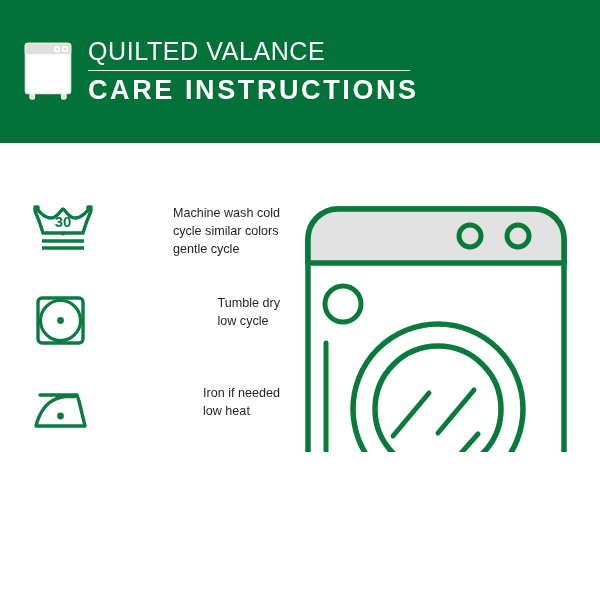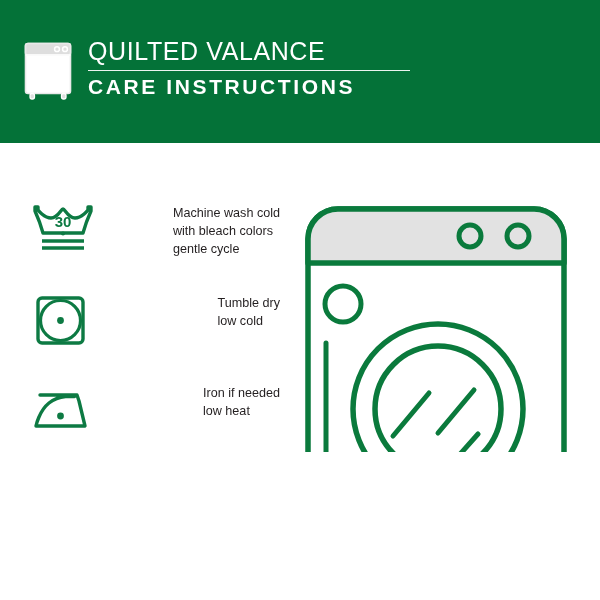--- a/index.html
+++ b/index.html
@@ -56,21 +56,21 @@
   }
   .title-rule {
     height: 1px;
     background: #ffffff;
     opacity: 0.92;
     margin: 5px 0 5px 0;
     width: 322px;
   }
   .title-line2 {
     color: #ffffff;
-    font-size: 21px;
+    font-size: 27px;
     font-weight: 700;
     letter-spacing: 2.6px;
     line-height: 1.08;
     white-space: nowrap;
   }
 
   
   .body-area {
     position: absolute;
     left: 0;
@@ -163,33 +163,33 @@
 
       <div class="care-row">
         <svg class="care-symbol" viewBox="0 0 66 62" aria-hidden="true">
           <path d="M5 7 L8 7 L8 10 C8 10 14 18 21 18 C28 18 31 9 33 9 C35 9 38 18 45 18 C52 18 58 10 58 10 L58 7 L61 7 L61 11 C61 11 56 22 53 33 L13 33 C10 22 5 11 5 11 Z" fill="none" stroke="#0d7a43" stroke-width="3.4" stroke-linejoin="round" stroke-linecap="round"></path>
           <text x="33" y="27" text-anchor="middle" font-family="'Liberation Sans', sans-serif" font-size="15" font-weight="700" fill="#0d7a43">30</text>
           <circle cx="33" cy="33.5" r="2.1" fill="#0d7a43"></circle>
           <line x1="12" y1="41" x2="54" y2="41" stroke="#0d7a43" stroke-width="3.6" stroke-linecap="butt"></line>
           <line x1="12" y1="48" x2="54" y2="48" stroke="#0d7a43" stroke-width="3.6" stroke-linecap="butt"></line>
         </svg>
         <div class="care-text">Machine wash cold
-with bleach colors
+cycle similar colors
 gentle cycle</div>
       </div>
 
 
       <div class="care-row">
         <svg class="care-symbol" viewBox="0 0 66 62" aria-hidden="true">
           <rect x="8" y="8" width="45" height="45" rx="4" ry="4" fill="none" stroke="#0d7a43" stroke-width="3.4"></rect>
           <circle cx="30.5" cy="30.5" r="20" fill="none" stroke="#0d7a43" stroke-width="3.2"></circle>
           <circle cx="30.5" cy="30.5" r="3.4" fill="#0d7a43"></circle>
         </svg>
         <div class="care-text">Tumble dry
-low cold</div>
+low cycle</div>
       </div>
 
       <div class="care-row">
         <svg class="care-symbol" viewBox="0 0 66 62" aria-hidden="true">
           <path d="M10 15 L47 15 L49 21 L55 46 L6 46 C6 46 9 31 19 23 C25 18.3 31 17 35.5 16.5 L44.5 16.5" fill="none" stroke="#0d7a43" stroke-width="3.4" stroke-linejoin="round" stroke-linecap="round"></path>
           <circle cx="30.5" cy="36" r="3.4" fill="#0d7a43"></circle>
         </svg>
         <div class="care-text">Iron if needed
 low heat</div>
       </div>

